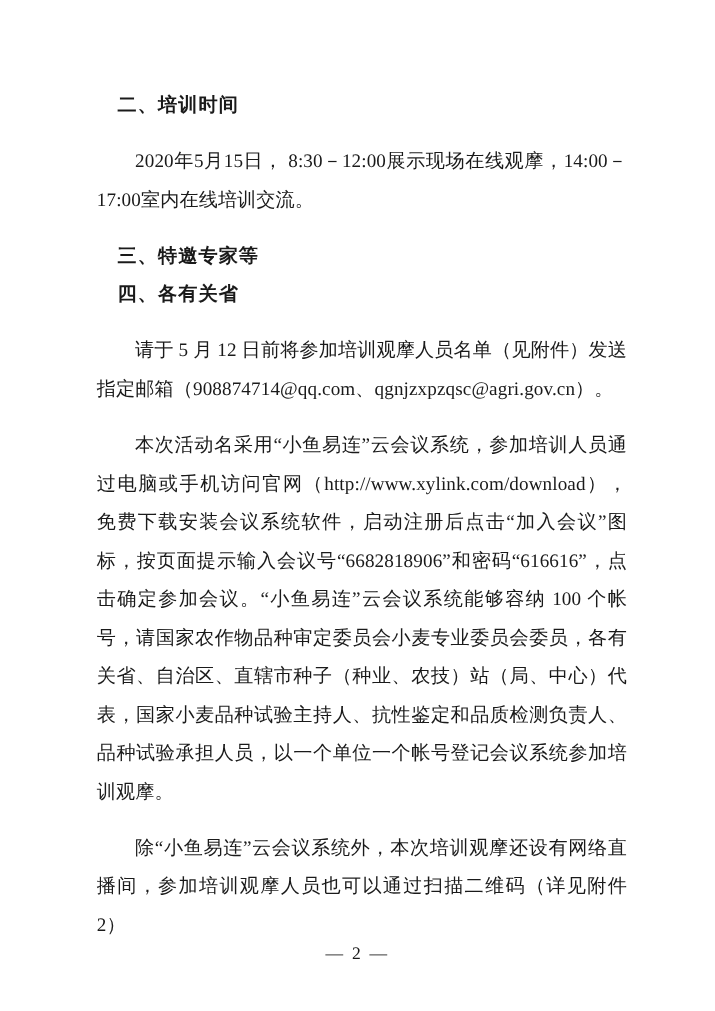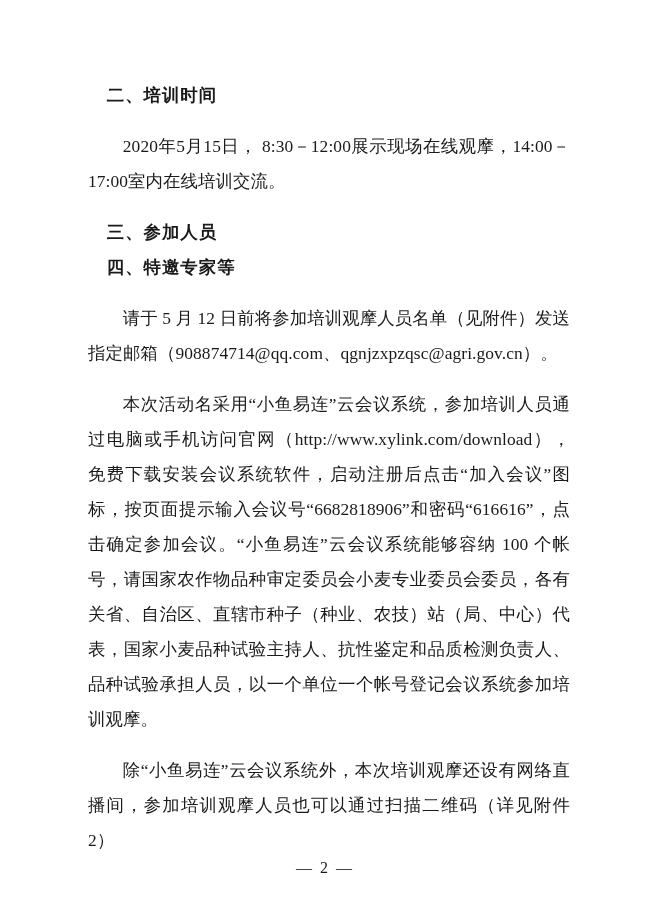--- a/index.html
+++ b/index.html
@@ -62,24 +62,24 @@
 </head>
 <body>
 
 <div class="page">
   <div class="doc-body">
 
     <p class="heading">二、培训时间</p>
 
     <p class="para latin-mix">2020年5月15日， 8:30－12:00展示现场在线观摩，14:00－17:00室内在线培训交流。</p>
 
-    <p class="heading">三、参加人员</p>
+    <p class="heading">三、特邀专家等</p>
 
 
-    <p class="heading">四、特邀专家等</p>
+    <p class="heading">四、各有关省</p>
 
     <p class="para latin-mix">请于 5 月 12 日前将参加培训观摩人员名单（见附件）发送指定邮箱（908874714@qq.com、qgnjzxpzqsc@agri.gov.cn）。</p>
 
     <p class="para latin-mix">本次活动名采用“小鱼易连”云会议系统，参加培训人员通过电脑或手机访问官网（http://www.xylink.com/download），免费下载安装会议系统软件，启动注册后点击“加入会议”图标，按页面提示输入会议号“6682818906”和密码“616616”，点击确定参加会议。“小鱼易连”云会议系统能够容纳 100 个帐号，请国家农作物品种审定委员会小麦专业委员会委员，各有关省、自治区、直辖市种子（种业、农技）站（局、中心）代表，国家小麦品种试验主持人、抗性鉴定和品质检测负责人、品种试验承担人员，以一个单位一个帐号登记会议系统参加培训观摩。</p>
 
     <p class="para">除“小鱼易连”云会议系统外，本次培训观摩还设有网络直播间，参加培训观摩人员也可以通过扫描二维码（详见附件 2）</p>
 
   </div>
 
   <div class="footer">

